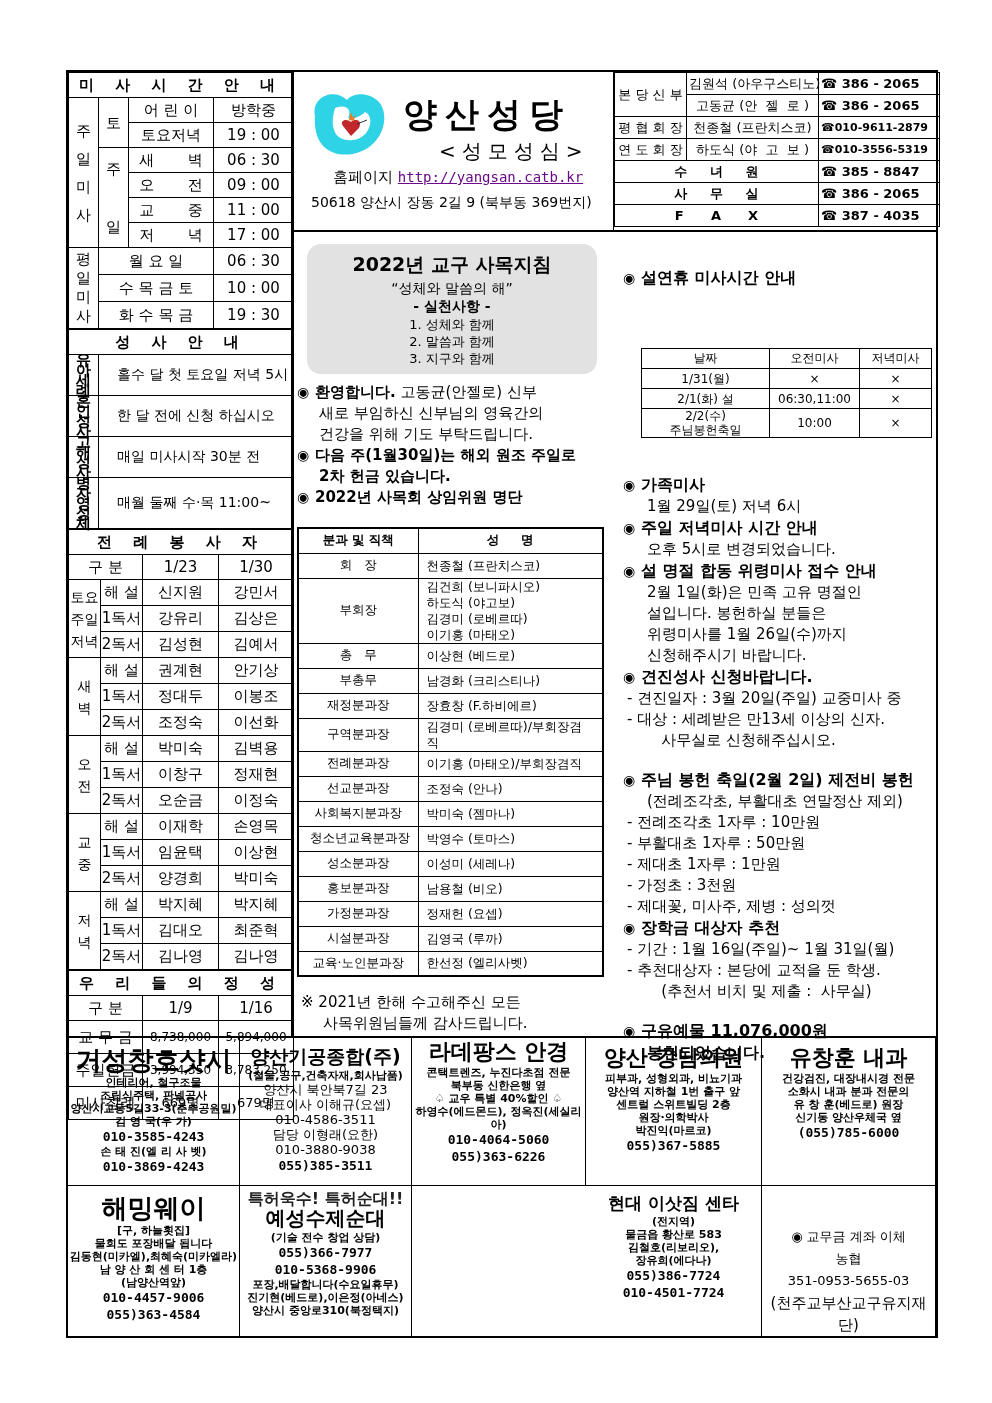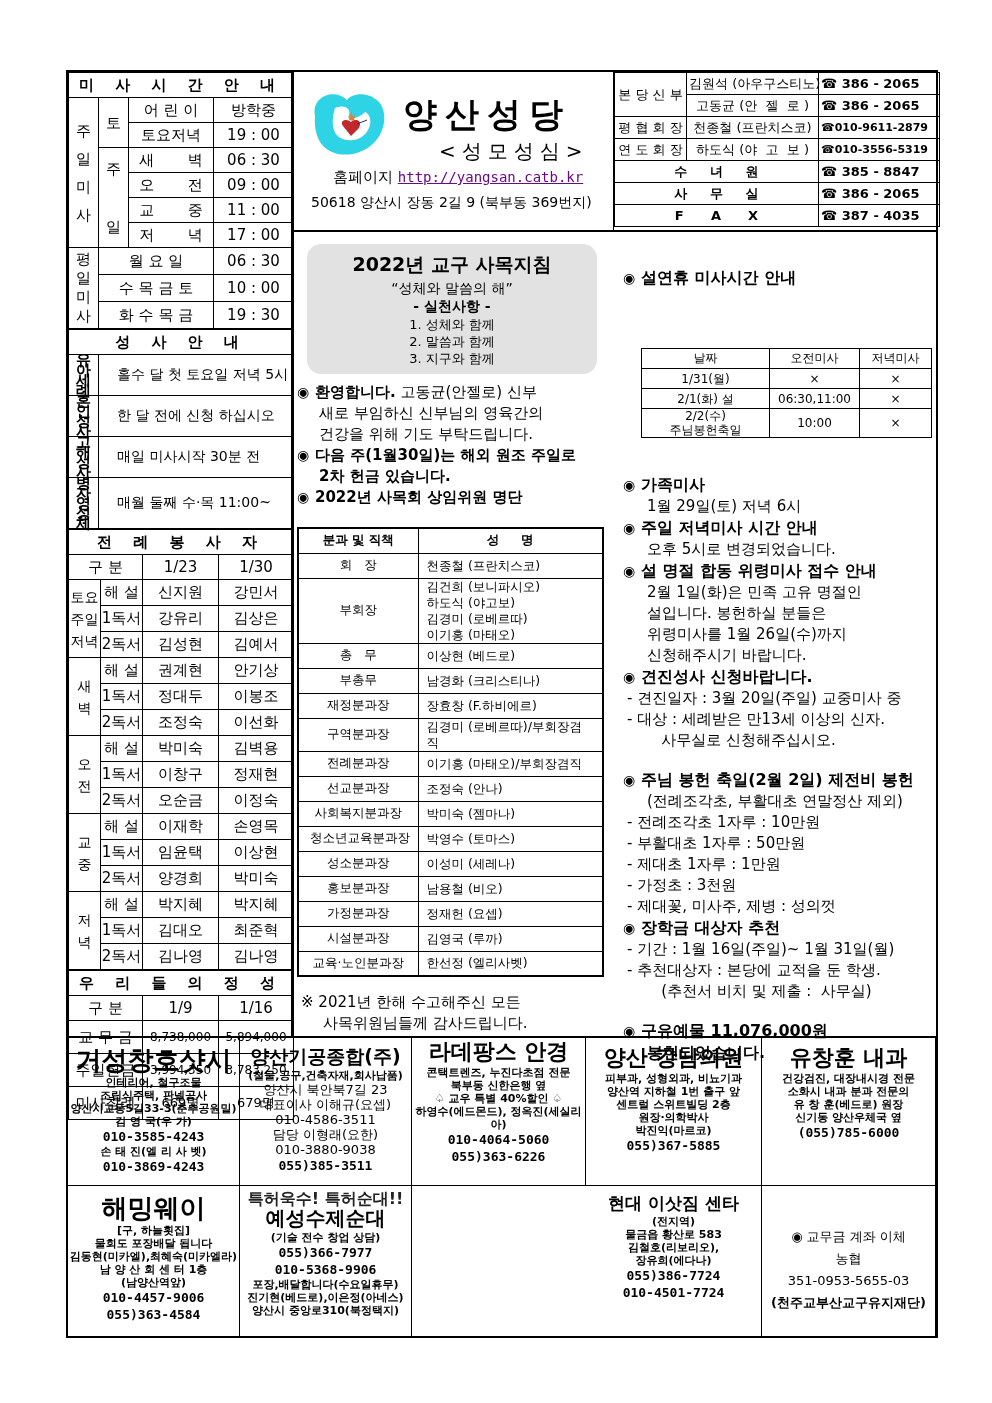--- a/index.html
+++ b/index.html
@@ -652,15 +652,15 @@
       <div class="l" style="">물금읍 황산로 583</div>
       <div class="l" style="">김철호(리보리오),</div>
       <div class="l" style="">장유희(에다나)</div>
       <div class="ph">055)386-7724</div>
       <div class="ph">010-4501-7724</div>
     </div>
     <div class="ad" style="left:694px;top:148px;width:174px;height:152px;padding-top:40px;">
       <div class="l" style="font-size:13px;line-height:22px;font-weight:normal">◉ 교무금 계좌 이체</div>
       <div class="l" style="font-size:13px;line-height:22px;font-weight:normal">농협</div>
       <div class="l" style="font-size:13px;line-height:22px;font-weight:normal">351-0953-5655-03</div>
-      <div class="l" style="font-size:13px;line-height:22px;font-weight:bold">(천주교부산교구유지재단)</div>
+      <div class="l" style="font-size:15px;line-height:22px;font-weight:normal">(천주교부산교구유지재단)</div>
     </div>
   </div>
 
 </body></html>

